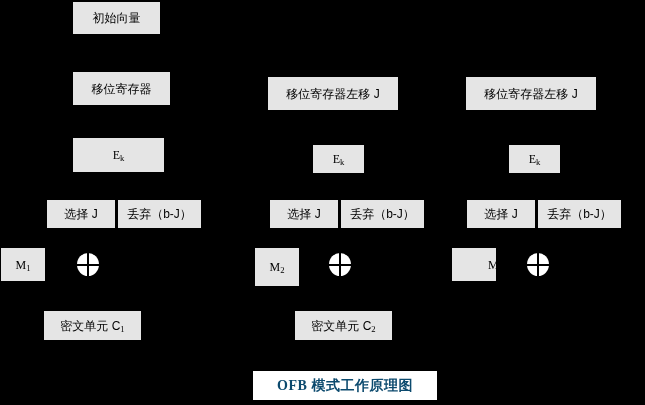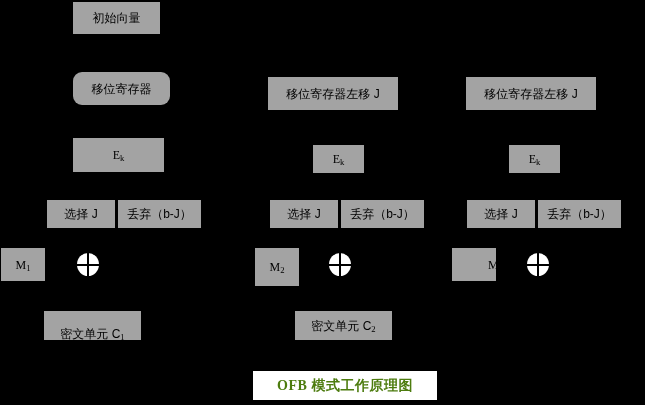--- a/index.html
+++ b/index.html
@@ -12,35 +12,35 @@
   }
   #canvas {
     position: relative;
     width: 645px;
     height: 405px;
     background: #000000;
     overflow: hidden;
   }
   .box {
     position: absolute;
-    background: #a3a3a3;
+    background: #e5e5e5;
     color: #000000;
     display: flex;
     align-items: center;
     box-sizing: border-box;
     font-family: "Liberation Sans", sans-serif;
     font-size: 12px;
     line-height: 1;
     white-space: nowrap;
   }
   .box.center { justify-content: center; }
   .title-box {
     position: absolute;
     background: #ffffff;
-    color: #4d7c0f;
+    color: #0c4a6e;
     display: flex;
     align-items: center;
     justify-content: center;
     font-family: "Liberation Serif", serif;
     font-weight: bold;
     font-size: 14px;
     letter-spacing: 0.5px;
     white-space: nowrap;
   }
   .serif {
@@ -79,21 +79,21 @@
 </style>
 </head>
 <body>
 
 <div id="canvas">
 
   <div class="box center" style="left:73px; top:2px; width:87px; height:32px;">
     <span>初始向量</span>
   </div>
 
-  <div class="box center" style="left:73px; top:72px; width:97px; height:33px;border-radius:9px;">
+  <div class="box center" style="left:73px; top:72px; width:97px; height:33px;">
     <span>移位寄存器</span>
   </div>
 
   <div class="box center serif" style="left:73px; top:138px; width:91px; height:34px;">
     <span><span>E</span><sub>k</sub></span>
   </div>
 
   <div class="box center" style="left:47px; top:200px; width:68px; height:28px;">
     <span>选择 J</span>
   </div>
@@ -103,21 +103,21 @@
 
   <div class="box center serif" style="left:1px; top:248px; width:44px; height:33px;">
     <span><span>M</span><sub>1</sub></span>
   </div>
 
   <div class="xor" style="left:77px; top:253px;">
     <div class="h"></div>
     <div class="v"></div>
   </div>
 
-  <div class="box center" style="left:44px; top:311px; width:97px; height:29px;align-items:flex-end;">
+  <div class="box center" style="left:44px; top:311px; width:97px; height:29px;">
     <span><span>密文单元 C</span><sub class="serif">1</sub></span>
   </div>
 
   <div class="box center" style="left:268px; top:77px; width:130px; height:33px;">
     <span>移位寄存器左移 J</span>
   </div>
 
   <div class="box center serif" style="left:313px; top:145px; width:51px; height:28px;">
     <span><span>E</span><sub>k</sub></span>
   </div>

